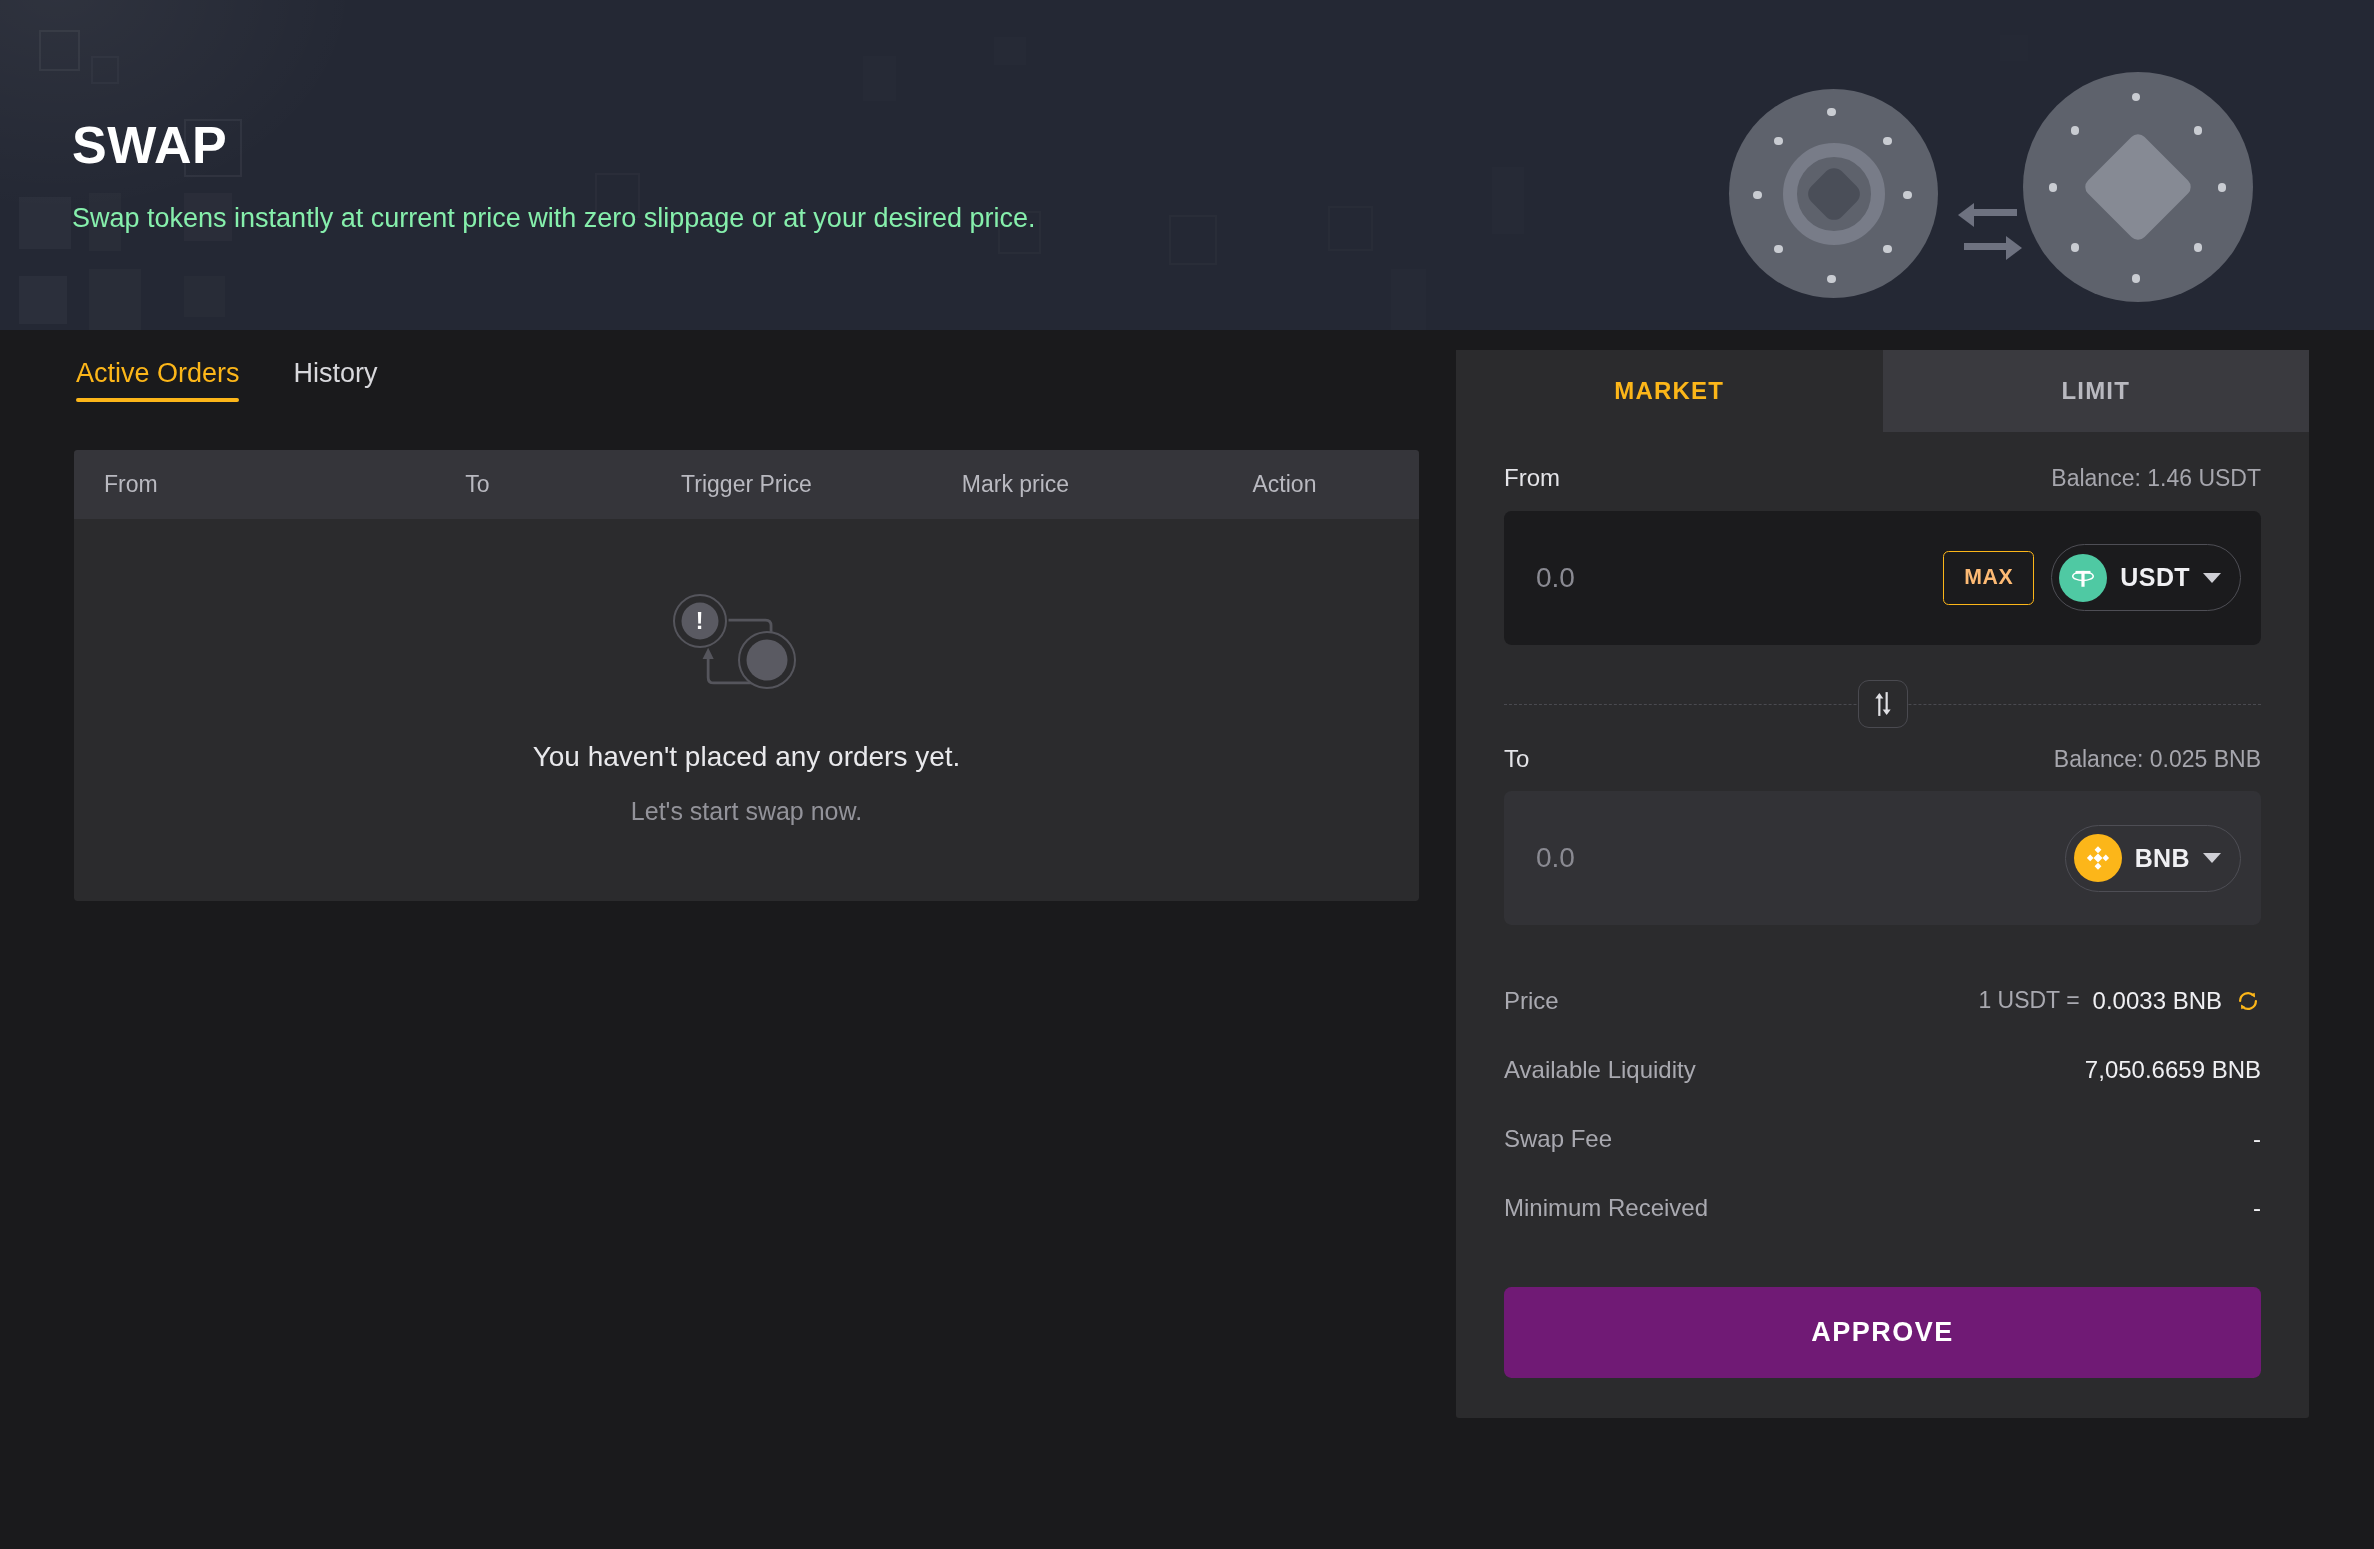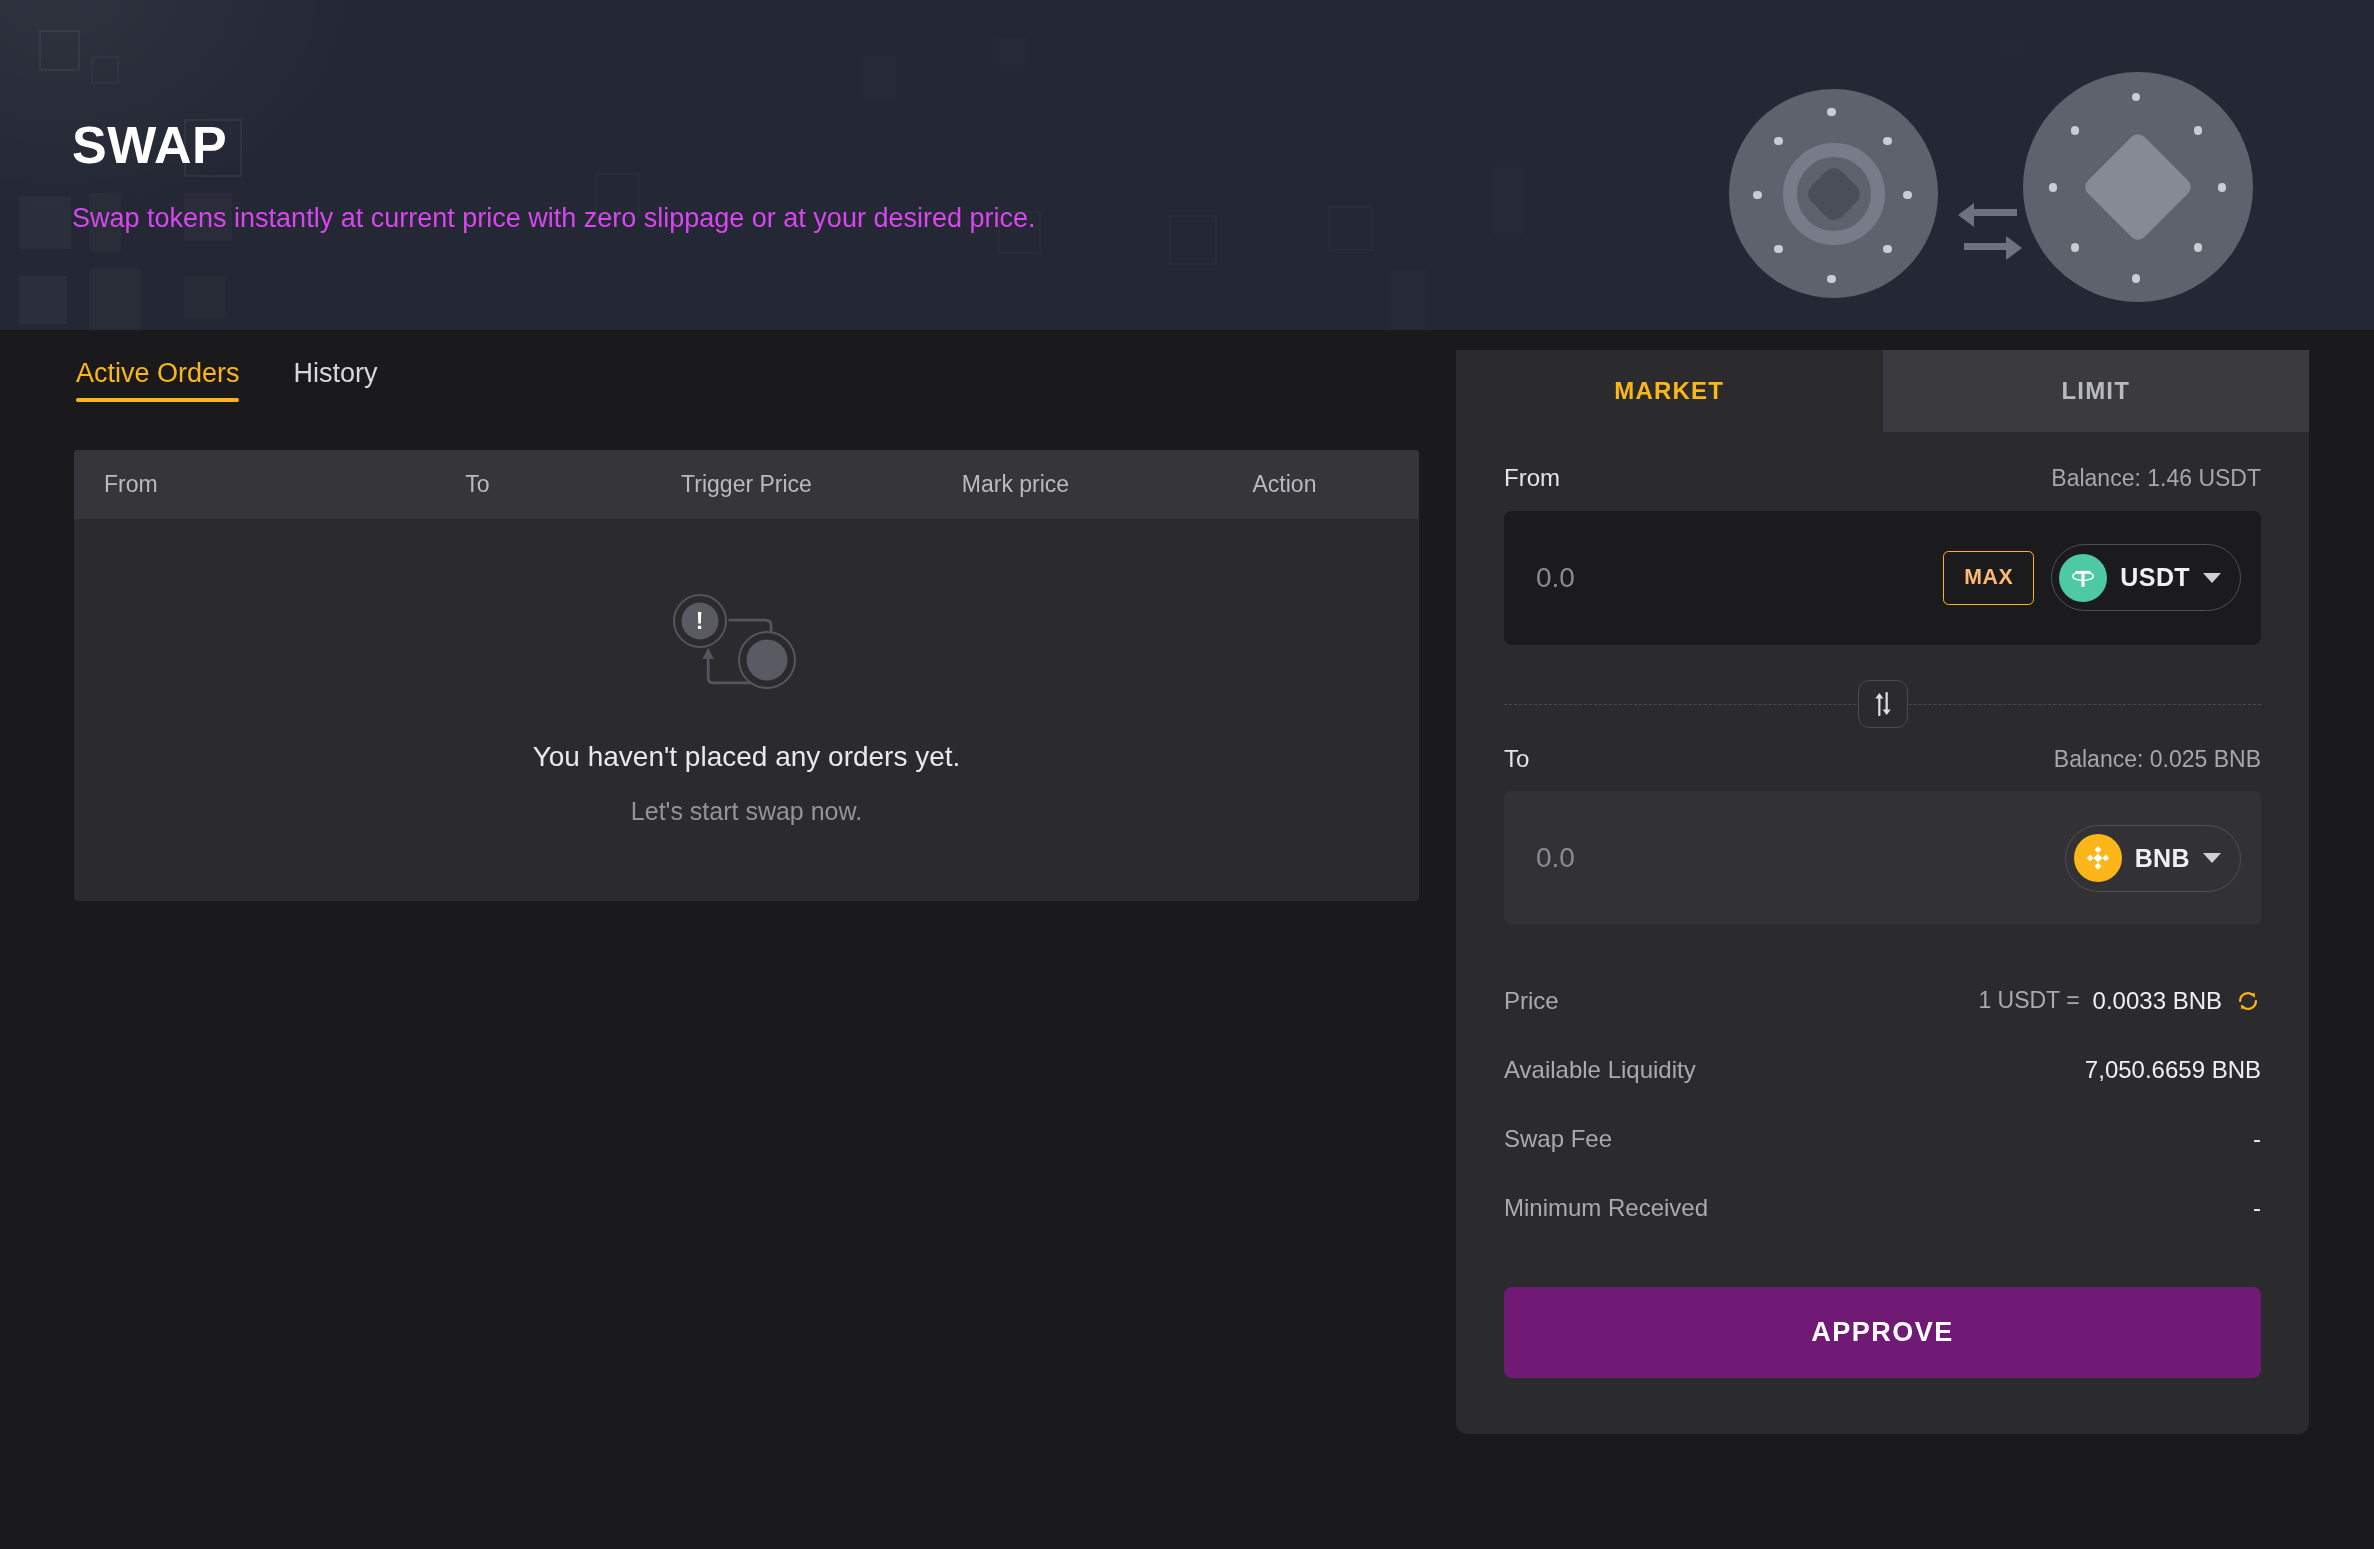--- a/index.html
+++ b/index.html
@@ -42,21 +42,21 @@
   .hero-title {
     font-size: 52px;
     font-weight: bold;
     color: #ffffff;
     letter-spacing: 0.5px;
     line-height: 1;
   }
   .hero-sub {
     margin-top: 32px;
     font-size: 27px;
-    color: #d946ef;
+    color: #86efac;
     font-weight: 400;
   }
   
   .coins {
     position: absolute;
     right: 91px;
     top: 63px;
     width: 575px;
     height: 213px;
   }
@@ -225,22 +225,22 @@
     color: #93939a;
   }
 
   
   .swap-panel {
     position: absolute;
     left: 1456px;
     top: 20.4px;
     width: 853px;
     background: #2b2b2d;
-    border-radius: 11px;
-    padding-bottom: 56px;
+    border-radius: 3px;
+    padding-bottom: 40px;
   }
   .mode-tabs {
     display: flex;
     width: 100%;
     height: 82px;
   }
   .mode-tab {
     flex: 1;
     display: flex;
     align-items: center;

